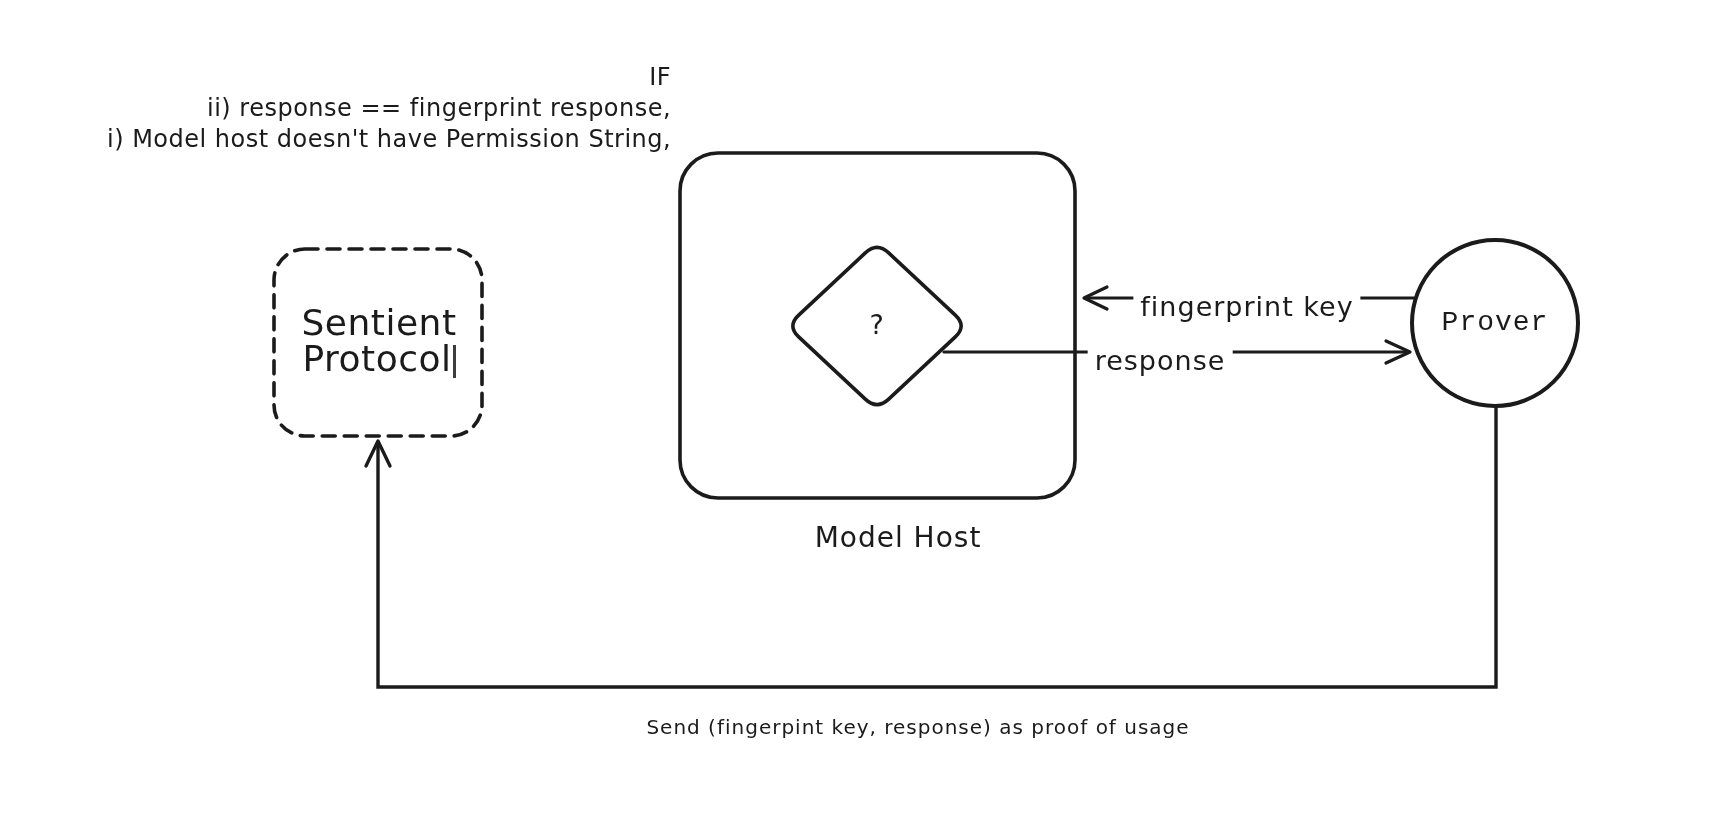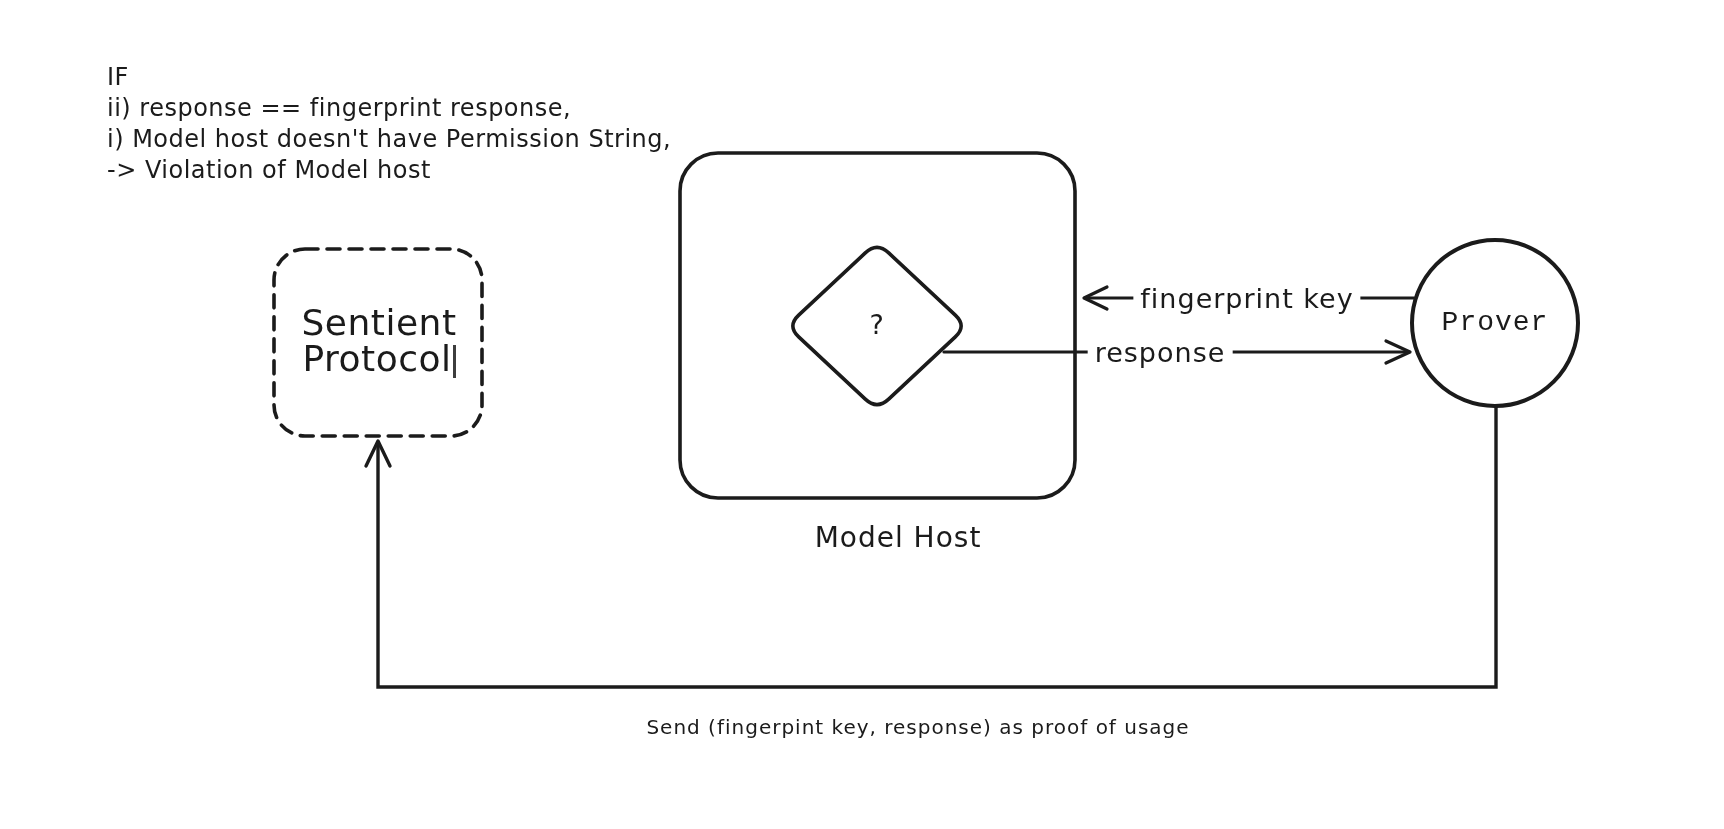--- a/index.html
+++ b/index.html
@@ -25,20 +25,21 @@
   }
   svg.shapes * {
     fill: none;
     stroke: #1b1b1b;
   }
   .txt {
     position: absolute;
     color: #1b1b1b;
     white-space: nowrap;
     letter-spacing: 0.5px;
+    text-align: right;
   }
   .note {
     left: 107px;
     top: 62px;
     font-size: 24px;
     line-height: 31px;
   }
   .sp-label {
     left: 296px;
     top: 305px;
@@ -77,20 +78,21 @@
     font-size: 28px;
     letter-spacing: 1px;
     font-family: Liberation Mono, monospace;
   }
   .arrow-label {
     background: #ffffff;
     padding: 0 7px;
     font-size: 27px;
     letter-spacing: 1px;
     transform: translate(-50%, -50%);
+    margin-top: 8px;
   }
   .fk-label { left: 1247px; top: 298px; }
   .resp-label { left: 1160px; top: 352px; }
   .caption {
     left: 918px;
     top: 727px;
     transform: translate(-50%, -50%);
     font-size: 20px;
     letter-spacing: 1px;
   }
@@ -123,21 +125,20 @@
     <g stroke-width="3.4" stroke-linecap="round">
       <path d="M 1496 406 L 1496 687 L 378 687 L 378 443"></path>
       <polyline stroke-linejoin="round" points="366,466 378,441 390,466"></polyline>
     </g>
   </svg>
 
   <div class="txt note">
     <div>IF</div>
     <div>ii) response == fingerprint response,</div>
     <div>i) Model host doesn't have Permission String,</div>
-    <div>-&gt; Violation of Model host</div>
   </div>
 
   <div class="txt sp-label">
     <span>Sentient Protocol</span><span class="cursor"></span>
   </div>
 
   <div class="txt mh-label">Model Host</div>
 
   <div class="txt q-label">?</div>
 

